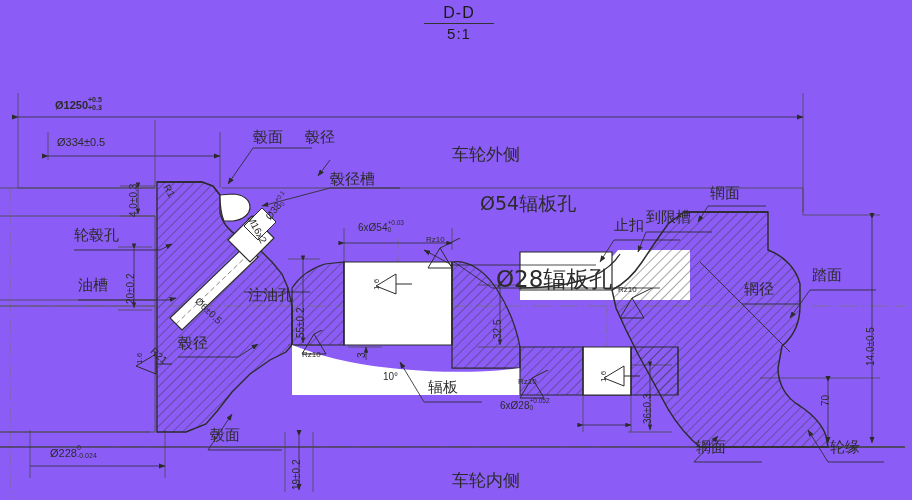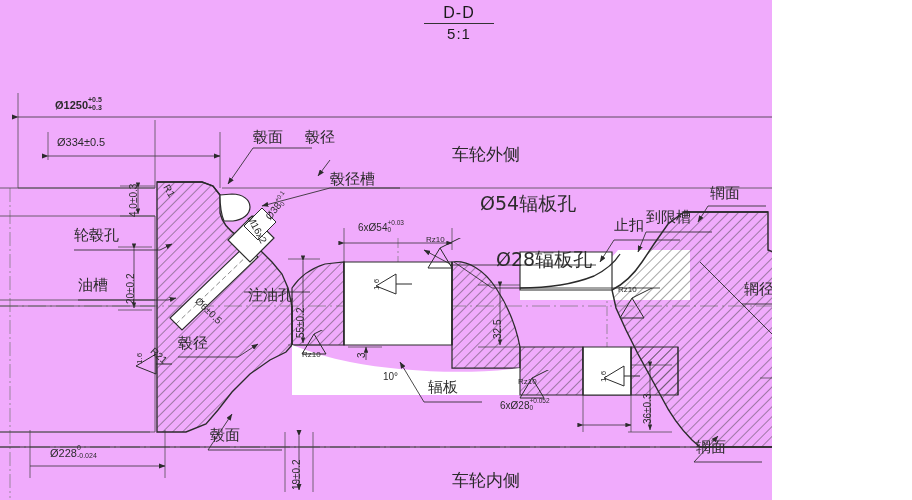--- a/index.html
+++ b/index.html
@@ -1,19 +1,19 @@
 <!DOCTYPE html>
 <html><head>
 <meta charset="utf-8">
 <style>
   html,body{margin:0;padding:0;background:#ffffff;}
   #sheet{
     position:relative;
-    width:772px;height:500px;
-    background:#f0abfc;
+    width:912px;height:500px;
+    background:#8b5cf6;
     font-family:"Liberation Sans","DejaVu Sans",sans-serif;
     color:#1a1a1a;
     overflow:hidden;
   }
   #sheet svg{position:absolute;left:0;top:0;}
   .lbl{
     position:absolute;
     font-family:"Liberation Sans","DejaVu Sans",sans-serif;
     color:#2b2b2b;
     white-space:nowrap;
@@ -393,21 +393,21 @@
   <div class="lbl cn" style="left:253px;top:130px;font-size:15px;">毂面</div>
   <div class="lbl cn" style="left:305px;top:130px;font-size:15px;">毂径</div>
   <div class="lbl cn" style="left:330px;top:172px;font-size:15px;">毂径槽</div>
   <div class="lbl cn" style="left:74px;top:228px;font-size:15px;">轮毂孔</div>
   <div class="lbl cn" style="left:78px;top:278px;font-size:15px;">油槽</div>
   <div class="lbl cn" style="left:178px;top:336px;font-size:15px;">毂径</div>
   <div class="lbl cn" style="left:248px;top:268px;font-size:15px;margin-top:20px;">注油孔</div>
   <div class="lbl cn" style="left:452px;top:146px;font-size:17px;">车轮外侧</div>
   <div class="lbl cn" style="left:452px;top:472px;font-size:17px;">车轮内侧</div>
   <div class="lbl cn" style="left:480px;top:194px;font-size:19px;">Ø54辐板孔</div>
-  <div class="lbl cn" style="left:496px;top:250px;font-size:19px;">Ø28辐板孔</div>
+  <div class="lbl cn" style="left:496px;top:268px;font-size:23px;">Ø28辐板孔</div>
   <div class="lbl cn" style="left:428px;top:380px;font-size:15px;">辐板</div>
   <div class="lbl cn" style="left:614px;top:218px;font-size:15px;">止扣</div>
   <div class="lbl cn" style="left:646px;top:210px;font-size:15px;">到限槽</div>
   <div class="lbl cn" style="left:710px;top:186px;font-size:15px;">辋面</div>
   <div class="lbl cn" style="left:744px;top:282px;font-size:15px;">辋径</div>
   <div class="lbl cn" style="left:812px;top:268px;font-size:15px;">踏面</div>
   <div class="lbl cn" style="left:696px;top:440px;font-size:15px;">辋面</div>
   <div class="lbl cn" style="left:830px;top:440px;font-size:15px;">轮缘</div>
   <div class="lbl cn" style="left:210px;top:428px;font-size:15px;">毂面</div>
 

